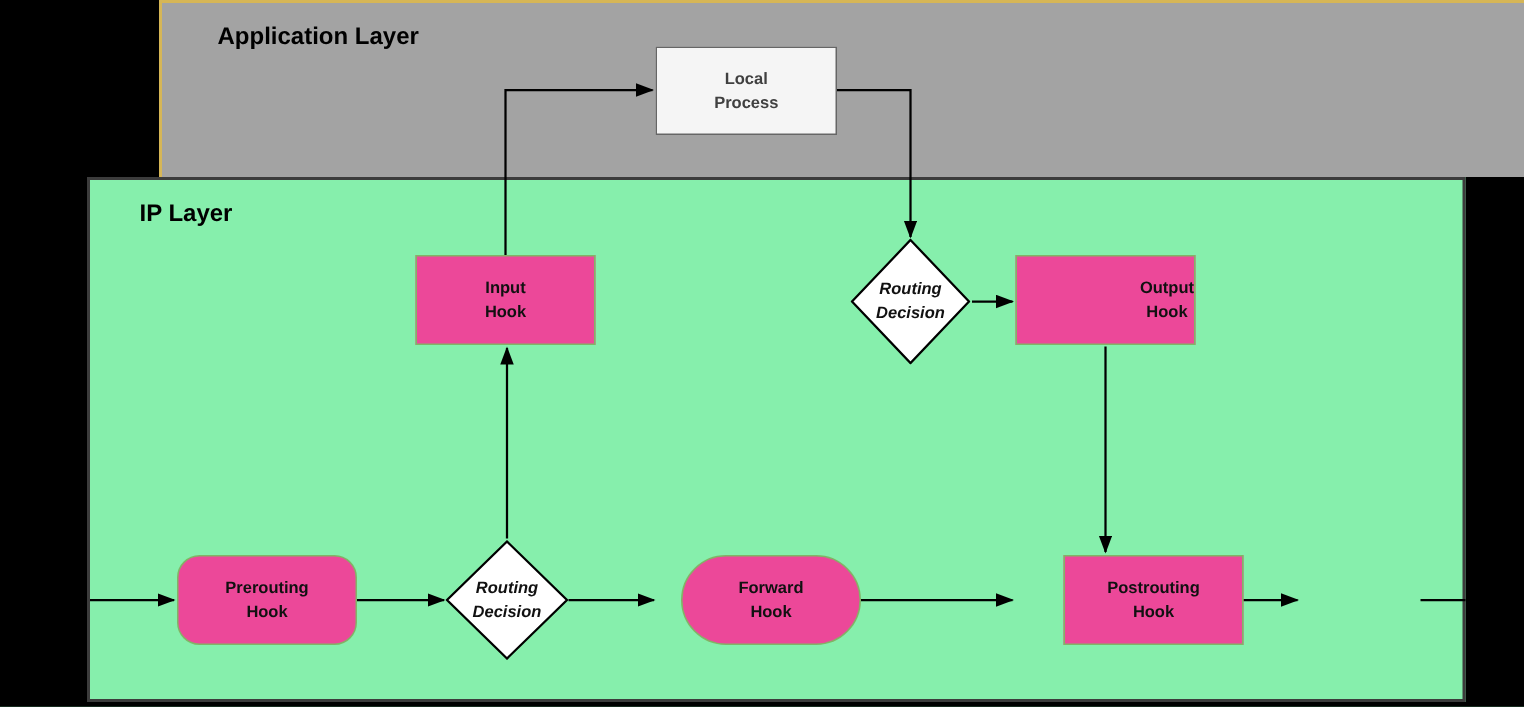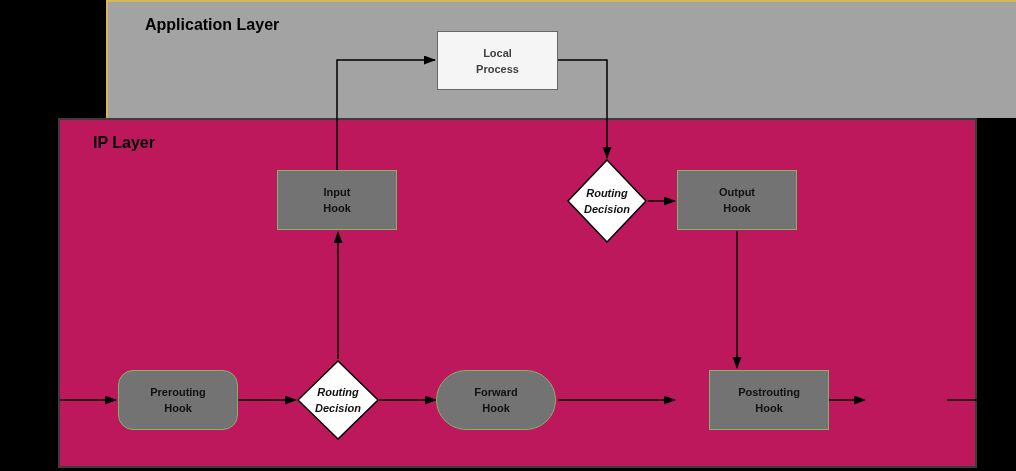--- a/index.html
+++ b/index.html
@@ -21,21 +21,21 @@
   }
   .app-layer {
     left: 58px; top: 0; width: 939px; height: 118px;
     background: #a3a3a3;
     border: 2px solid #D6B656;
     border-bottom: none;
     margin-left: 48px;
   }
   .ip-layer {
     left: 58px; top: 118px; width: 919px; height: 350px;
-    background: #be185d;
+    background: #86efac;
     border: 2px solid #3C3C3C;
   }
   .layer-title {
     position: absolute;
     font-size: 16px;
     font-weight: bold;
     color: #000;
   }
   .app-layer .layer-title { left: 37px; top: 14px; }
   .ip-layer  .layer-title { left: 33px; top: 14px; }
@@ -53,21 +53,21 @@
     font-weight: bold;
     line-height: 16px;
     color: #111;
     white-space: pre-line;
   }
   .box {
     width: 120px;
     height: 60px;
   }
   .hook {
-    background: #737373;
+    background: #ec4899;
     border: 1px solid #82B366;
   }
   .process {
     background: #F5F5F5;
     border: 1px solid #666666;
   }
   .process .node-label { color: #404040; }
   .diamond {
     background: transparent;
     border: none;
@@ -131,39 +131,39 @@
   </div>
 
   <div class="node diamond" style="left:567px; top:159px; width:80px; height:84px;">
     <svg width="80" height="84" viewBox="0 0 80 84">
       <polygon points="40,1 79,42 40,83 1,42" fill="#FFFFFF" stroke="#000000" stroke-width="1.5"></polygon>
     </svg>
     <span class="node-label">Routing
 Decision</span>
   </div>
 
-  <div class="node box hook" style="left:677px; top:170px;">
+  <div class="node box hook" style="left:677px; top:170px;justify-content:flex-end;">
     <span class="node-label">Output
 Hook</span>
   </div>
 
   <div class="node box hook" style="left:118px; top:370px;border-radius:15px;">
     <span class="node-label">Prerouting
 Hook</span>
   </div>
 
   <div class="node diamond" style="left:297px; top:360px; width:82px; height:80px;">
     <svg width="82" height="80" viewBox="0 0 82 80">
       <polygon points="41,1 81,40 41,79 1,40" fill="#FFFFFF" stroke="#000000" stroke-width="1.5"></polygon>
     </svg>
     <span class="node-label">Routing
 Decision</span>
   </div>
 
-  <div class="node box hook" style="left:436px; top:370px;border-radius:30px;">
+  <div class="node box hook" style="left:454px; top:370px;border-radius:30px;">
     <span class="node-label">Forward
 Hook</span>
   </div>
 
   <div class="node box hook" style="left:677px; top:370px;margin-left:32px;">
     <span class="node-label">Postrouting
 Hook</span>
   </div>
 
 

